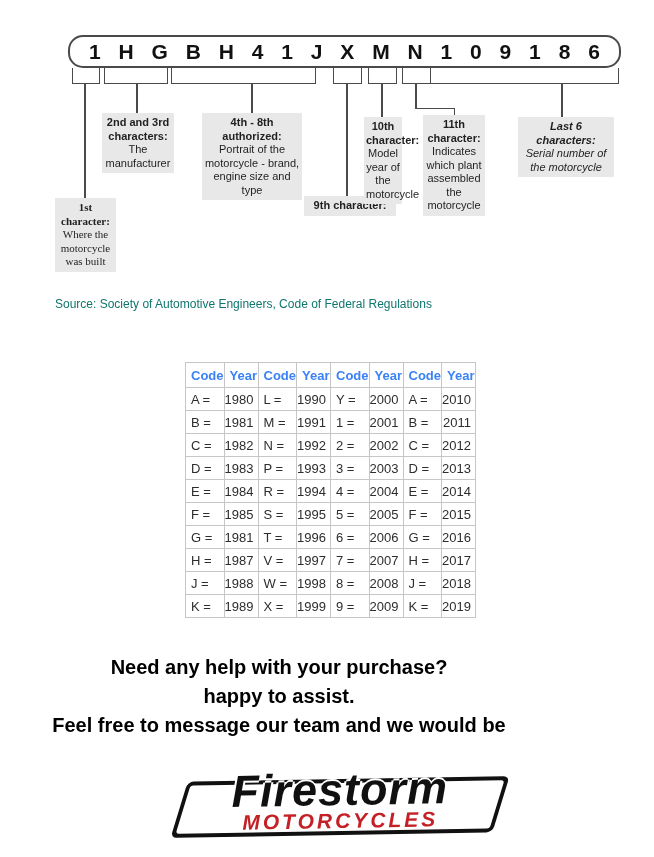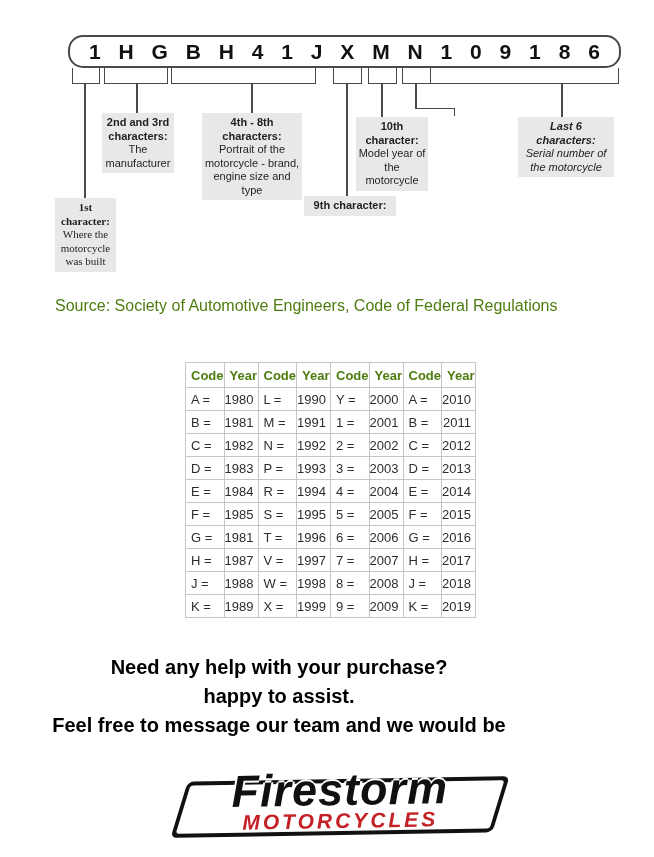--- a/index.html
+++ b/index.html
@@ -26,31 +26,31 @@
   #s5{left:381px;top:83px;height:34px;} #s6a{left:415px;top:83px;height:26px;}
   #s6b{left:415px;top:107.5px;width:40px;} #s6c{left:453.5px;top:107.5px;height:8px;}
   #s7{left:561px;top:83px;height:34px;}
 
   
   .anno{position:absolute;background:#e8e8e8;text-align:center;font-size:11px;line-height:13.5px;
         padding:3px 2px;box-sizing:border-box;color:#1f1f1f;}
   .anno .t{font-weight:bold;}
   #a0{left:55px;top:198px;width:61px;font-family:Liberation Serif, serif;}  #a1{left:102px;top:113px;width:72px;}
   #a2{left:202px;top:113px;width:100px;} #a3{left:304px;top:196px;width:92px;}
-  #a4{left:356px;top:117px;width:72px;}  #a5{left:423px;top:115px;width:62px;}
+  #a4{left:364px;top:117px;width:38px;}  #a5{left:423px;top:115px;width:62px;}
   #a6{left:518px;top:117px;width:96px;font-style:italic;}
 
   
-  .source{position:absolute;left:55px;top:297px;font-size:16px;color:#4d7c0f;}
+  .source{position:absolute;left:55px;top:297px;font-size:12px;color:#0f766e;}
 
   
   table.years{position:absolute;left:185px;top:362px;border-collapse:collapse;
               font-size:13px;color:#2d2d2d;background:#fff;}
   table.years th,table.years td{border:1px solid #c6c6c6;height:23px;padding:0;box-sizing:border-box;}
-  table.years th{font-weight:bold;color:#4d7c0f;text-align:left;padding-left:5px;width:36px;height:25px;}
+  table.years th{font-weight:bold;color:#3b82f6;text-align:left;padding-left:5px;width:36px;height:25px;}
   table.years th.yr{width:34px;}
   table.years td.code{text-align:left;padding-left:5px;width:36px;}
   table.years td.year{text-align:right;padding-right:4px;width:34px;}
 
   
   .help{position:absolute;left:0;top:653px;width:558px;text-align:center;
         font-size:20px;font-weight:bold;color:#000;line-height:29px;}
 
   
   .logo{position:absolute;left:167px;top:771px;width:346px;height:66px;transform:rotate(-1deg);}
@@ -109,29 +109,33 @@
 
   <div class="anno" id="a0">
     <div class="t">1st character:</div>
     <div class="d">Where the motorcycle was built</div>
   </div>
   <div class="anno" id="a1">
     <div class="t">2nd and 3rd characters:</div>
     <div class="d">The manufacturer</div>
   </div>
   <div class="anno" id="a2">
-    <div class="t">4th - 8th characters:</div>
+    <div class="t">4th - 8th authorized:</div>
     <div class="d">Portrait of the motorcycle - brand, engine size and type</div>
   </div>
   <div class="anno" id="a3">
     <div class="t">9th character:</div>
   </div>
   <div class="anno" id="a4">
     <div class="t">10th character:</div>
     <div class="d">Model year of the motorcycle</div>
+  </div>
+  <div class="anno" id="a5">
+    <div class="t">11th character:</div>
+    <div class="d">Indicates which plant assembled the motorcycle</div>
   </div>
   <div class="anno" id="a6">
     <div class="t">Last 6 characters:</div>
     <div class="d">Serial number of the motorcycle</div>
   </div>
 
   <div class="source">Source:  Society of Automotive Engineers, Code of Federal Regulations</div>
 
   <table class="years">
     <thead>

